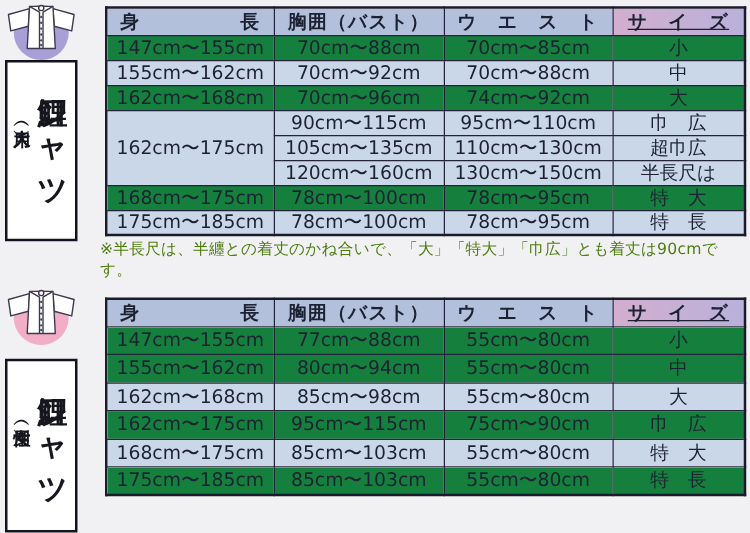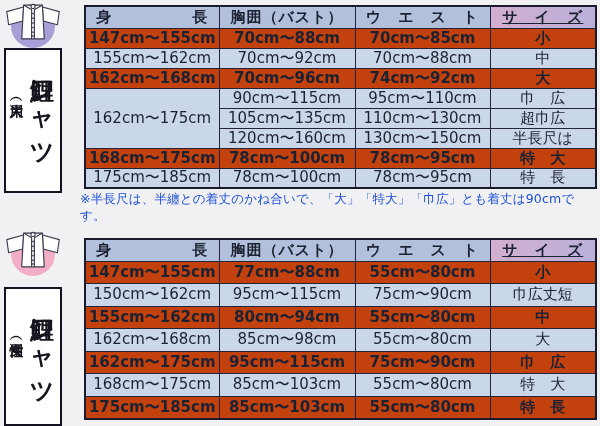--- a/index.html
+++ b/index.html
@@ -47,30 +47,30 @@
   th,td {
     border:1.6px solid #23233a;
     text-align:center; vertical-align:middle;
     font-size:15px; line-height:1;
     overflow:hidden; white-space:nowrap;
   }
   th { background:#b2c0dc; font-weight:bold; height:22px; letter-spacing:1px; }
   th.size-h { background:linear-gradient(90deg,#d3aecf,#b9b1da);text-decoration:underline; }
   #table-adult td { height:20px; }
   #table-women td { height:22.5px; }
-  tr.pink td { background:#c2410c;font-weight:bold; }
+  tr.pink td { background:#15803d; }
   tr.blue td { background:#c9d7e9; }
   td.merged { background:#c9d7e9; }
 
   .col-height{width:134px}.col-bust{width:136px}.col-waist{width:135px}.col-size{width:106px}
 
   
   .note {
     position:absolute; left:80px; top:191px;
-    font-size:12.5px; color:#1d4ed8; letter-spacing:0.2px;
+    font-size:12.5px; color:#4d7c0f; letter-spacing:0.2px;
   }
 </style>
 </head>
 <body>
 
 <div class="icon-wrap" style="top:1px;">
   <div class="circle purple"></div>
   <svg width="60" height="40" viewBox="0 0 64 42">
     <g fill="#ffffff" stroke="#3c3c4e" stroke-width="1.2" stroke-linejoin="round">
       <path d="M22 6 L4 11 L6 25 L21 21 Z"></path>
@@ -201,26 +201,20 @@
     <th>胸囲（バスト）</th>
     <th>ウ　エ　ス　ト</th>
     <th class="size-h">サ　イ　ズ</th>
   </tr>
   <tr class="pink">
     <td>147cm〜155cm</td>
     <td>77cm〜88cm</td>
     <td>55cm〜80cm</td>
     <td>小</td>
   </tr>
-  <tr class="blue">
-    <td>150cm〜162cm</td>
-    <td>95cm〜115cm</td>
-    <td>75cm〜90cm</td>
-    <td>巾広丈短</td>
-  </tr>
   <tr class="pink">
     <td>155cm〜162cm</td>
     <td>80cm〜94cm</td>
     <td>55cm〜80cm</td>
     <td>中</td>
   </tr>
   <tr class="blue">
     <td>162cm〜168cm</td>
     <td>85cm〜98cm</td>
     <td>55cm〜80cm</td>

